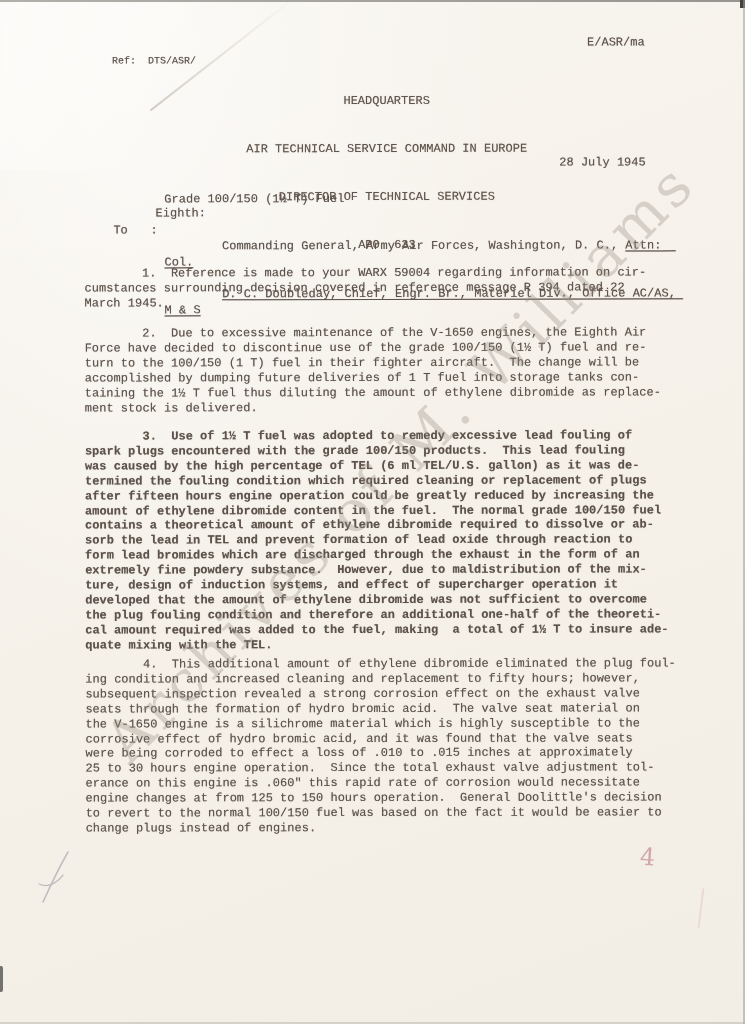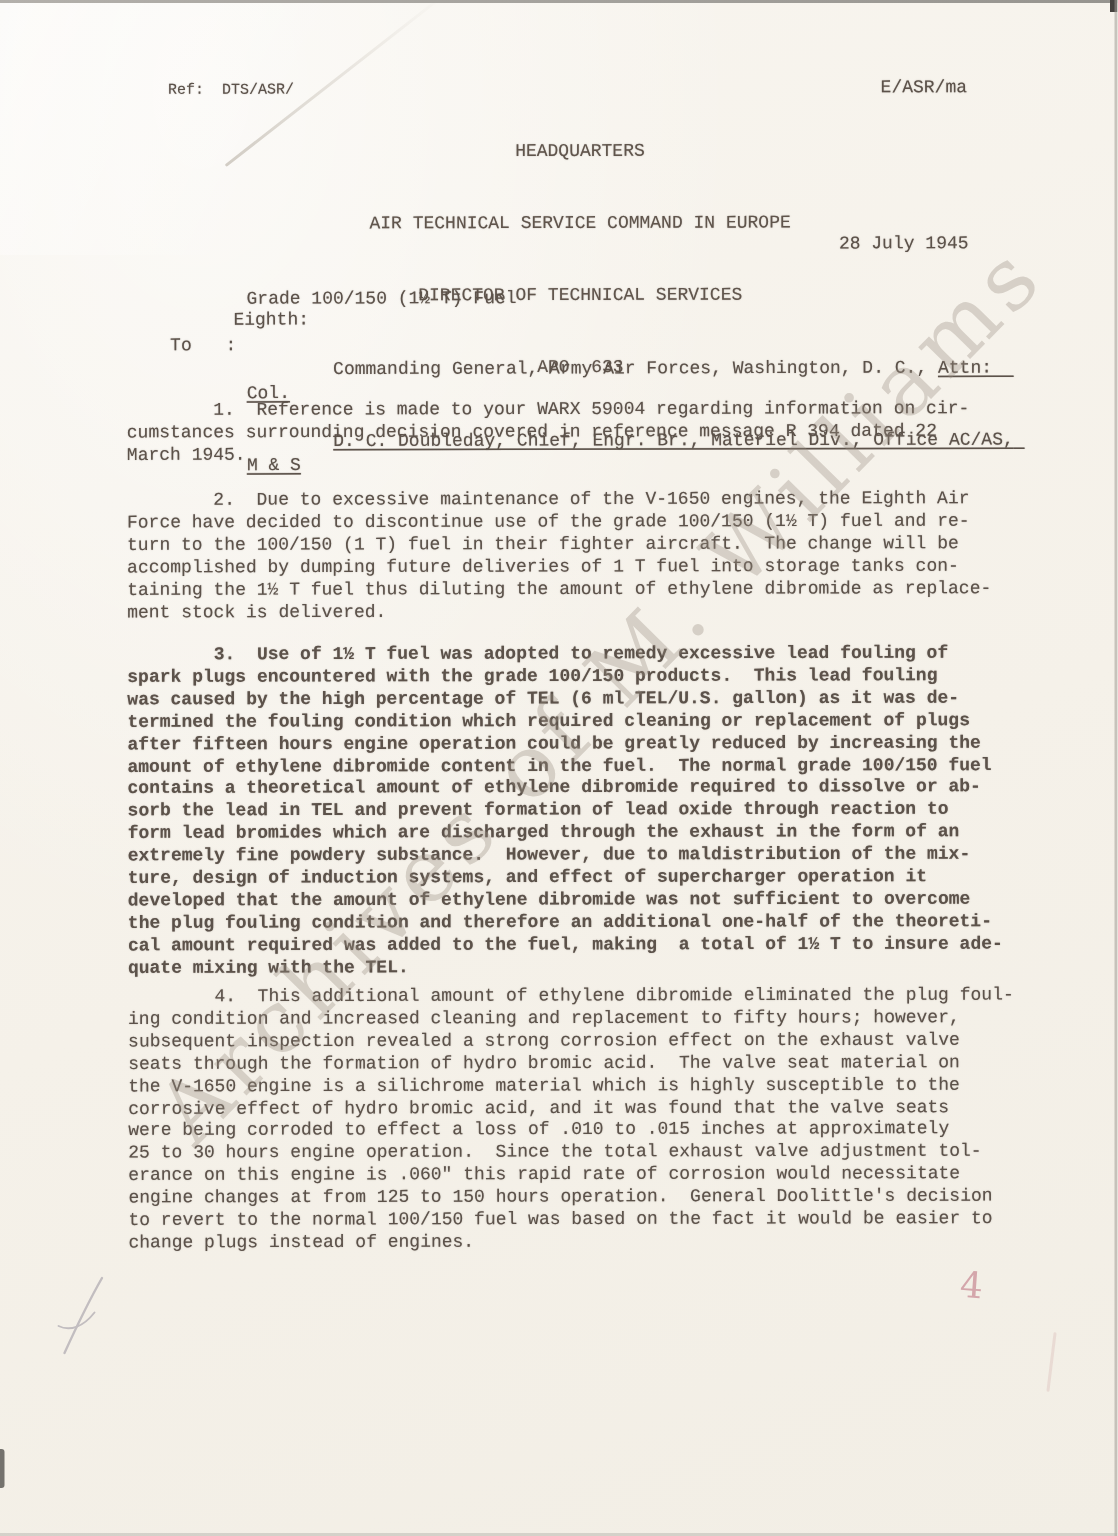--- a/index.html
+++ b/index.html
@@ -12,21 +12,21 @@
     position:relative;width:745px;height:1024px;
     background:
       radial-gradient(ellipse at 18% 6%, rgba(255,255,255,.55), rgba(255,255,255,0) 42%),
       linear-gradient(160deg,#f8f5ef 0%,#f5f1e9 55%,#f2eee5 100%);
     overflow:hidden;
   }
   .typed{position:absolute;inset:0;transform:rotate(-0.12deg);color:#5c524a;}
   .typed *{text-shadow:0 0 0.8px rgba(92,82,74,.55);}
   .abs{position:absolute;white-space:pre-wrap;}
   .ref{left:113px;top:55px;font-size:10px;}
-  .office{left:588px;top:52px;font-size:12px;}
+  .office{left:588px;top:36px;font-size:12px;}
   .letterhead{left:30px;top:61px;width:715px;text-align:center;font-size:12px;line-height:16px;color:#60554c;}
   .date{left:560px;top:156px;font-size:12px;}
   .subject-row{left:113px;top:192px;font-size:12px;}
   .subject-value{position:absolute;left:52px;top:0;width:420px;white-space:pre;}
   .to-block{left:113px;top:222px;font-size:12px;line-height:16px;width:580px;}
   .to-label{position:absolute;left:1px;top:0;}
   .to-colon{position:absolute;left:38px;top:0;}
   .to-lines{position:absolute;left:52px;top:0;width:520px;}
   .u{text-decoration:underline;text-underline-offset:2px;}
   .para{left:85px;width:622px;font-size:12px;line-height:14.9px;}

